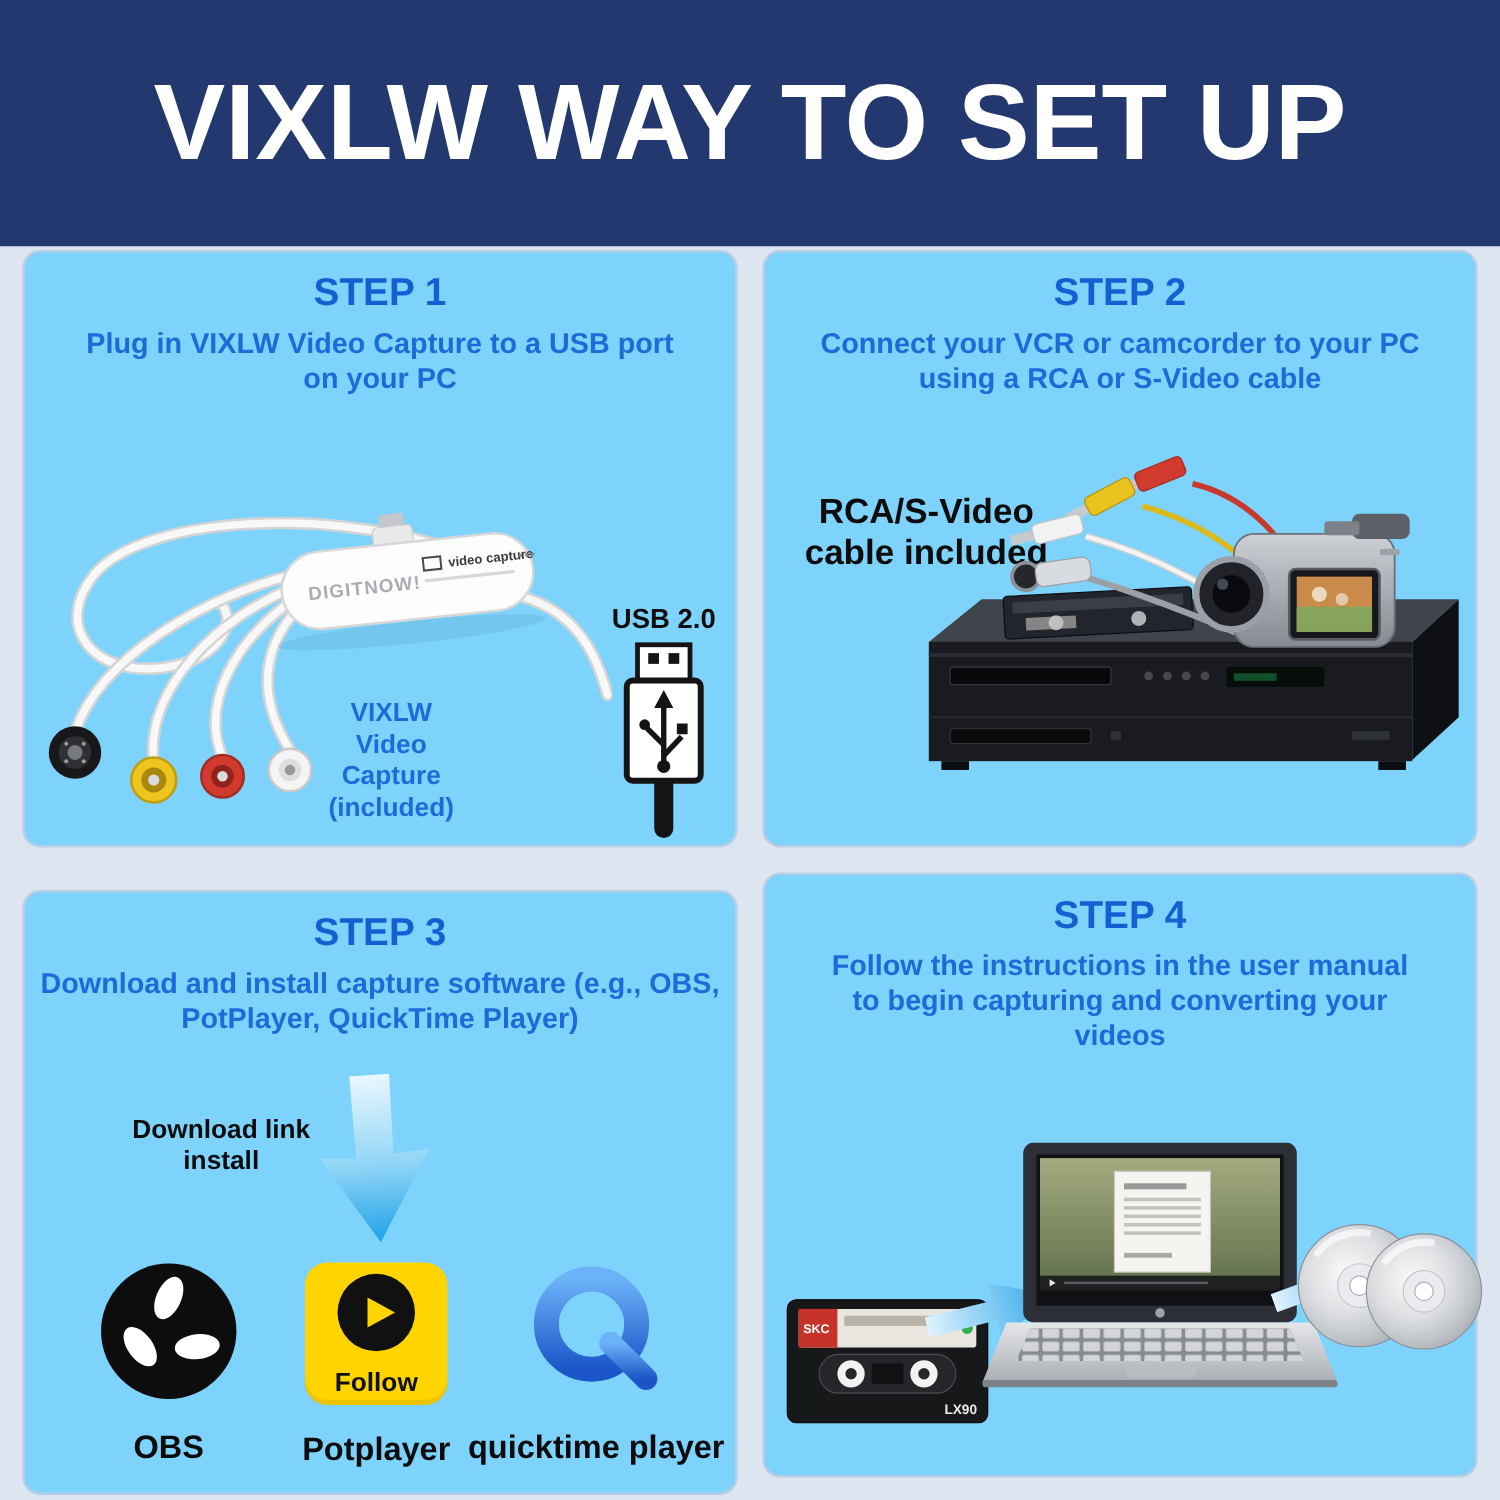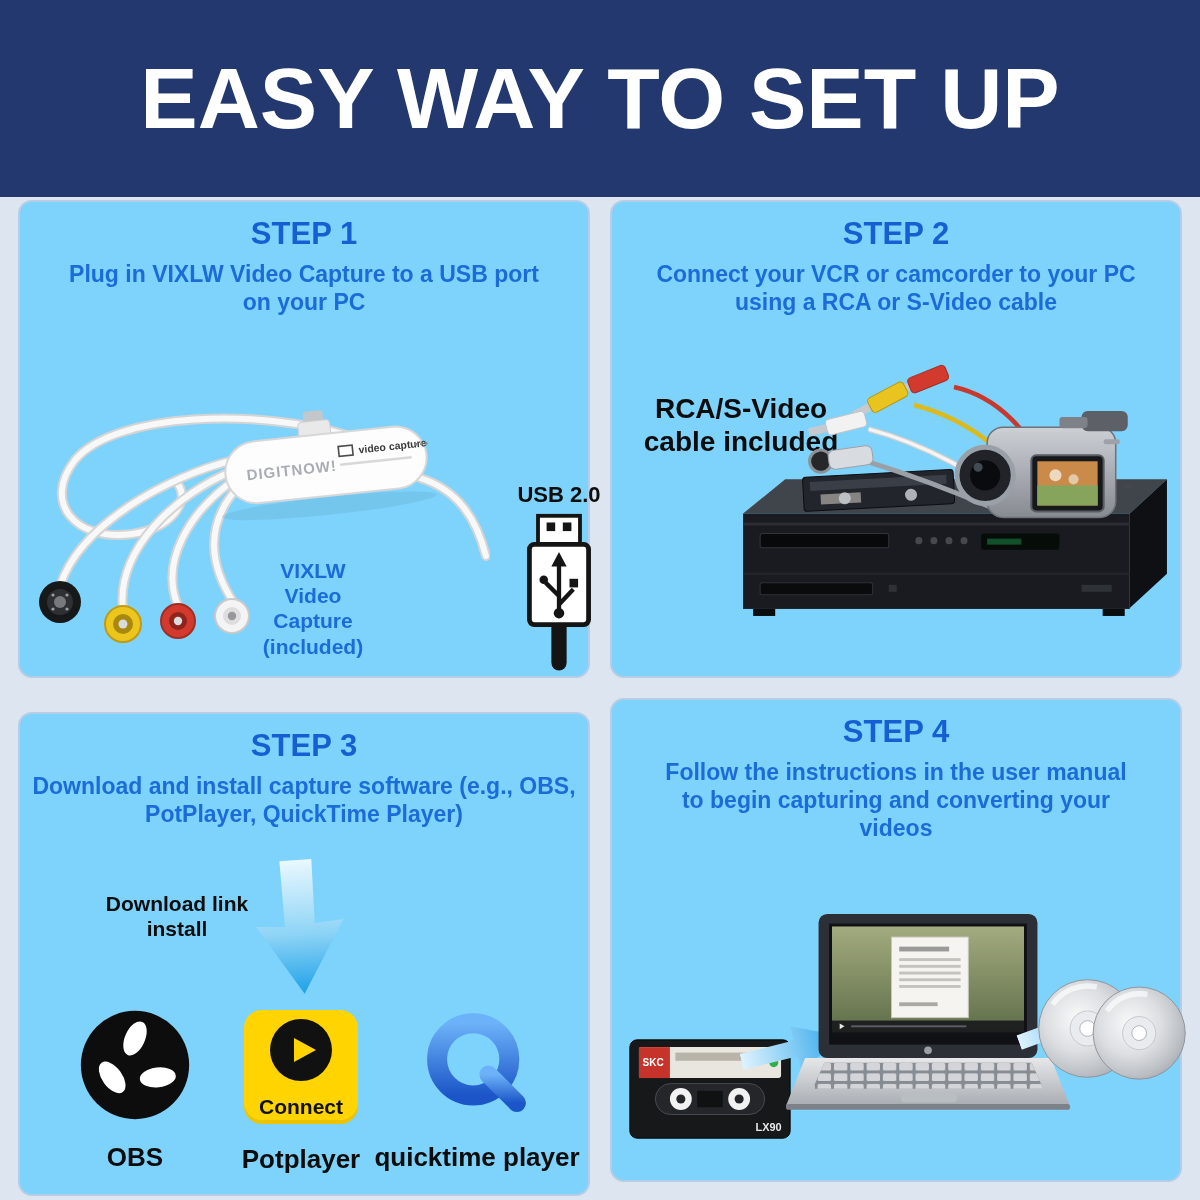--- a/index.html
+++ b/index.html
@@ -18,21 +18,21 @@
   #card2 .step-desc{max-width:500px}
   #card3 .step-desc{max-width:545px}
   #card4 .step-desc{max-width:470px}
   svg text{font-family:"Liberation Sans",sans-serif}
   
   .s1-device{position:absolute;left:0;top:188px;width:470px;height:280px}
   .cable-out{stroke:#d4d4d4;stroke-width:10;fill:none;stroke-linecap:round}
   .cable-in{stroke:#f8f8f8;stroke-width:6;fill:none;stroke-linecap:round}
   .dev-brand{font-size:15px;font-weight:bold;fill:#a9adb3;letter-spacing:1px}
   .dev-badge{font-size:10.5px;font-weight:bold;fill:#3c3c3c}
-  .usb-block{position:absolute;left:484px;top:280px;width:110px;text-align:center}
+  .usb-block{position:absolute;left:456px;top:280px;width:110px;text-align:center}
   .usb-label{font-size:22px;font-weight:bold;color:#0d0d0d;margin-bottom:4px}
   .usb-icon{width:88px;height:167px}
   .s1-caption{position:absolute;left:223px;top:356px;width:140px;text-align:center;color:#1b6cd8;font-weight:bold;font-size:21px;line-height:1.2}
   .s1-caption span{display:block}
   
   .s2-note{position:absolute;left:6px;top:190px;width:246px;text-align:center;font-size:28px;font-weight:bold;color:#0c0c0c;line-height:1.18}
   .s2-note span{display:block}
   .s2-art{position:absolute;left:116px;top:150px;width:452px;height:318px}
   .c-red{stroke:#c8392d;stroke-width:4.5;fill:none}
   .c-yellow{stroke:#ddba1c;stroke-width:4.5;fill:none}
@@ -59,21 +59,21 @@
   .s4-laptop{position:absolute;left:172px;top:214px;width:288px}
   .s4-arrow2{position:absolute;left:404px;top:298px;width:102px;transform:rotate(-20deg)}
   .s4-cds{position:absolute;left:424px;top:276px;width:152px}
   .cass-brand{font-size:11px;font-weight:bold;fill:#ffffff}
   .cass-model{font-size:12px;font-weight:bold;fill:#e8e8e8}
 </style>
 </head>
 <body>
 
 <header class="banner">
-  <h1>EASY WAY TO SET UP</h1>
+  <h1>VIXLW WAY TO SET UP</h1>
 </header>
 
 <section class="card" id="card1">
   <h2 class="step-title">STEP 1</h2>
   <p class="step-desc">Plug in VIXLW Video Capture to a USB port on your PC</p>
 
   <svg class="s1-device" viewBox="0 0 470 280">
 
     <path class="cable-out" d="M330 46 C240 18 95 22 55 70 C22 112 55 152 112 144 C152 138 170 112 158 94"></path>
     <path class="cable-in" d="M330 46 C240 18 95 22 55 70 C22 112 55 152 112 144 C152 138 170 112 158 94"></path>
@@ -276,21 +276,21 @@
       </g>
     </svg>
     <div class="app-label">OBS</div>
   </div>
 
   <div class="app" id="app-pot">
     <div class="pot logo">
       <div class="pot-circle">
         <div class="pot-tri"></div>
       </div>
-      <div class="pot-text">Connect</div>
+      <div class="pot-text">Follow</div>
     </div>
     <div class="app-label">Potplayer</div>
   </div>
 
   <div class="app" id="app-qt">
     <svg class="logo" viewBox="0 0 120 120">
       <defs>
         <linearGradient id="qtG" x1="0" y1="0" x2="0" y2="1">
           <stop offset="0" stop-color="#6cb2f8"></stop>
             <stop offset="1" stop-color="#1b55c8"></stop>

